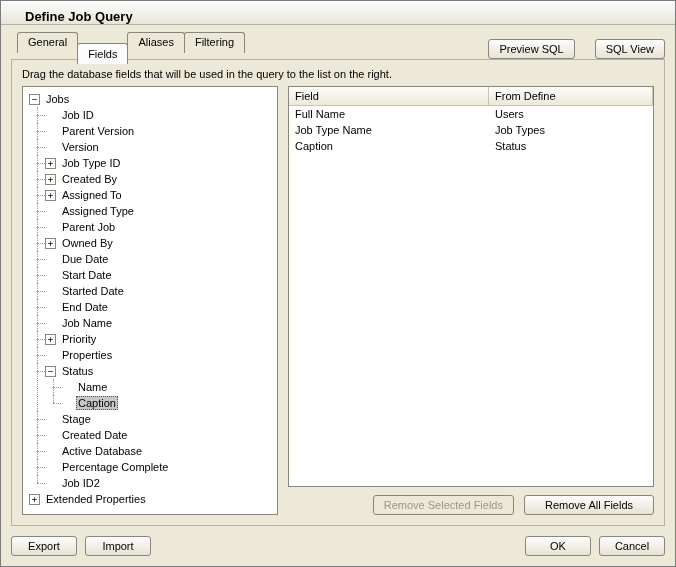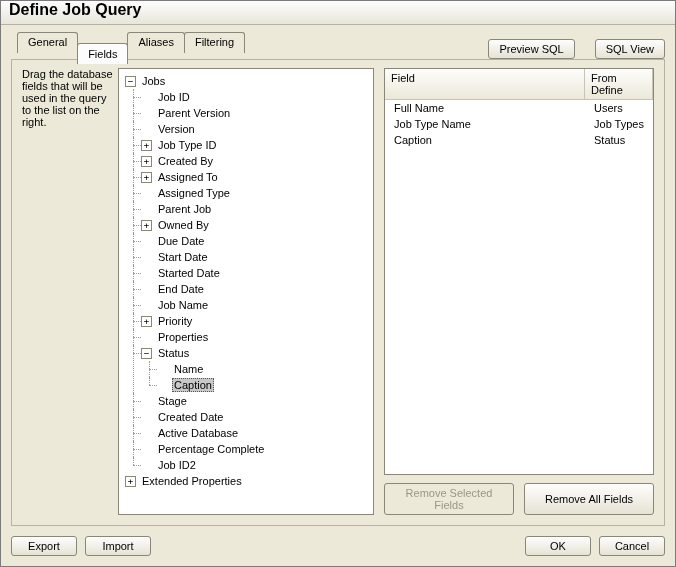--- a/index.html
+++ b/index.html
@@ -1,33 +1,33 @@
 <!DOCTYPE html>
 <html><head>
 <meta charset="utf-8">
 <style>
   * { box-sizing: border-box; }
   html, body { margin:0; padding:0; }
   body { font-family: Tahoma, Arial, sans-serif; font-size:11px; color:#000; }
   .window { width:676px; height:567px; background:#ece9d8; border:1px solid #7b7b7b; display:flex; flex-direction:column; }
-  .titlebar { height:24px; background:linear-gradient(#fdfdfd,#e8e5d9); border-bottom:1px solid #b5b2a5; display:flex; align-items:flex-start; padding:0 8px; font-weight:bold; font-size:16px; }
+  .titlebar { height:24px; background:linear-gradient(#fdfdfd,#e8e5d9); border-bottom:1px solid #b5b2a5; display:flex; align-items:flex-end; padding:0 24px; font-weight:bold; font-size:13px; }
   .header-row { display:flex; align-items:flex-start; padding:0 10px; margin-top:6px; }
   .tabs { display:flex; gap:0; margin-left:6px; }
   .tab { padding:3px 10px 4px; border:1px solid #8a867a; border-bottom:none; background:#ece9d8; border-radius:3px 3px 0 0; margin-right:-1px; cursor:default; position:relative; top:1px; }
   .tab.active { background:#fcfcfc; z-index:2; top:12px; padding-top:4px; }
   .spacer { flex:1; }
   .btn { background:linear-gradient(#fdfdfd,#e6e3d4); border:1px solid #8a867a; border-radius:3px; padding:3px 10px; font:inherit; cursor:default; min-width:70px; text-align:center; }
   .btn.disabled { color:#9a9788; background:#ece9d8; }
   .top-btns { display:flex; gap:20px; margin-top:8px; }
-  .content { flex:1; margin:0 10px 6px; border:1px solid #b5b2a5; background:#ece9d8; padding:8px 10px 10px; display:flex; flex-direction:row; position:relative; }
+  .content { flex:1; margin:0 10px 6px; border:1px solid #b5b2a5; background:#ece9d8; padding:8px 10px 10px; display:flex; flex-direction:column; position:relative; }
   .instr { margin-bottom:6px; }
   .panes { flex:1; display:flex; gap:10px; min-height:0; }
   .tree-pane { width:256px; background:#fff; border:1px solid #8a867a; overflow:auto; padding:4px 2px; }
   .right-col { flex:1; display:flex; flex-direction:column; min-width:0; }
-  .list-pane { flex:1; background:#fff; border:1px solid #8a867a; overflow:auto; display:flex; flex-direction:column;align-items:center; }
+  .list-pane { flex:1; background:#fff; border:1px solid #8a867a; overflow:auto; display:flex; flex-direction:column; }
   .list-header { display:flex; background:linear-gradient(#fdfdfd,#ece9d8); border-bottom:1px solid #c7c4b6; }
   .list-header .col { padding:3px 6px; border-right:1px solid #c7c4b6; }
   .col-field { width:200px; }
   .col-table { flex:1; }
   .list-body { flex:1; }
   .list-row { display:flex; }
   .list-row .col { padding:2px 6px; }
   .right-btns { display:flex; justify-content:flex-end; gap:10px; margin-top:8px; }
   .right-btns .btn { min-width:130px; }
   .bottom-row { display:flex; padding:4px 10px 10px; gap:8px; }

